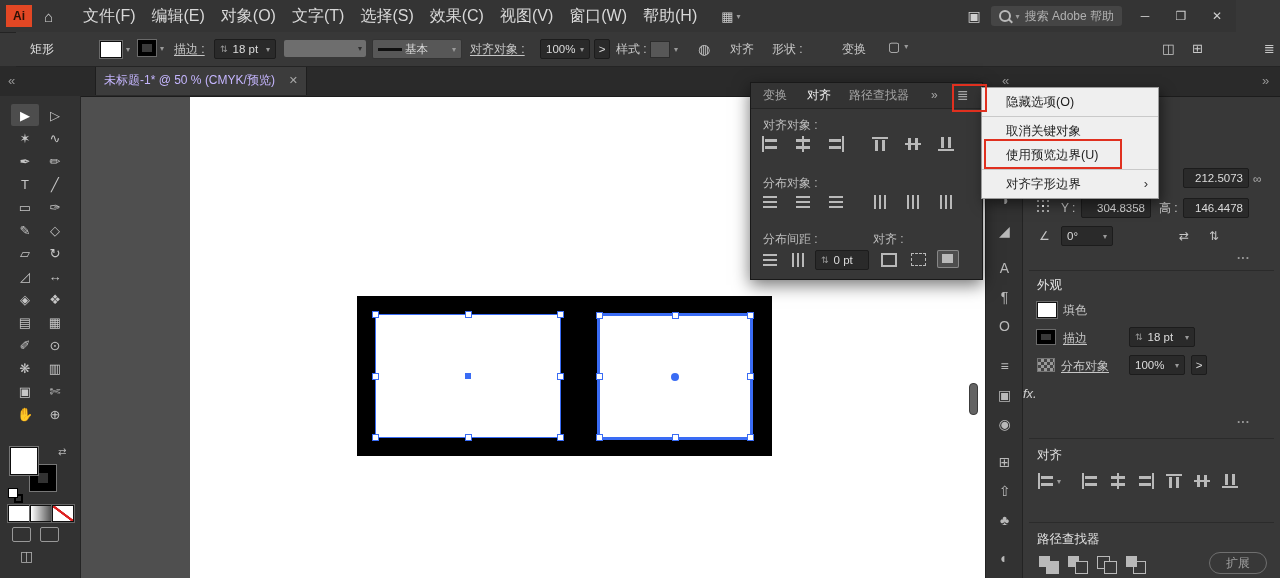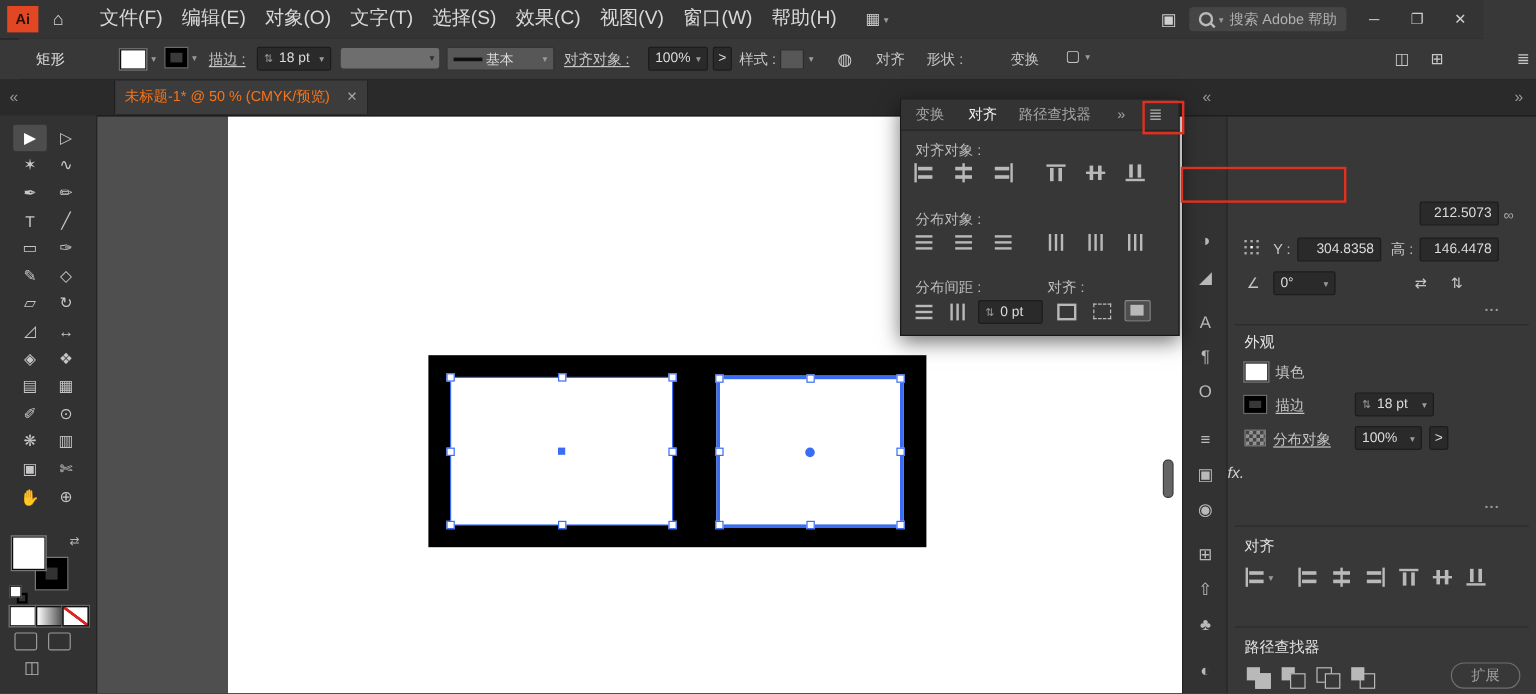--- a/index.html
+++ b/index.html
@@ -37,21 +37,21 @@
   .profile{position:absolute;width:82px;height:17px;background:#6e6e6e;border-radius:2px;display:flex;align-items:center;justify-content:flex-end;padding-right:4px;box-sizing:border-box;cursor:pointer;}
   .profile .dd{color:#2f2f2f;}
   .basic{background:#575757;border-color:#333;}
   .bline{width:24px;height:3px;background:#101010;display:inline-block;}
   .cicon{position:absolute;color:#c8c8c8;font-size:13px;line-height:20px;cursor:pointer;}
 
   
   .tabbar{position:absolute;left:0;top:66px;width:1280px;height:30px;background:#2a2a2a;border-bottom:1px solid #1c1c1c;z-index:2;}
   .chev{position:absolute;color:#979797;font-size:13px;line-height:30px;cursor:pointer;}
   .tab{position:absolute;left:95px;top:0;width:212px;height:29px;background:#3c3c3c;border-left:1px solid #1e1e1e;border-right:1px solid #1e1e1e;display:flex;align-items:center;padding:0 8px;box-sizing:border-box;cursor:pointer;}
-  .tab-title{color:#f97316;font-size:12px;white-space:nowrap;overflow:hidden;}
+  .tab-title{color:#c4b5fd;font-size:12px;white-space:nowrap;overflow:hidden;}
   .tab-close{margin-left:auto;color:#a8a8a8;font-size:11px;cursor:pointer;}
 
   
   .tools{position:absolute;left:0;top:96px;width:80px;height:482px;background:#323232;border-right:1px solid #252525;z-index:2;}
   .tgrid{position:absolute;left:11px;top:8px;display:grid;grid-template-columns:28px 28px;column-gap:2px;row-gap:1px;}
   .tool{width:28px;height:22px;display:flex;align-items:center;justify-content:center;color:#c6c6c6;font-size:13px;cursor:pointer;}
   .tool.active{background:#4d4d4d;border-radius:2px;color:#fff;}
   .fsw{position:absolute;left:10px;top:351px;width:26px;height:26px;background:#fff;border:1px solid #0d0d0d;box-shadow:0 0 0 1px #777;z-index:2;cursor:pointer;}
   .ssw{position:absolute;left:30px;top:369px;width:26px;height:26px;box-sizing:border-box;background:#323232;border:8px solid #000;box-shadow:0 0 0 1px #777;z-index:1;cursor:pointer;}
   .swap{position:absolute;left:58px;top:350px;color:#b5b5b5;font-size:10px;cursor:pointer;}
@@ -440,17 +440,28 @@
     <span class="ic ic-dh" style="position:absolute;left:36px;top:168px"></span>
     <div class="cwell" style="left:64px;top:167px;width:54px">
       <span class="spin">⇅</span>
       <span class="lval">0 pt</span>
     </div>
     <span class="ic ic-board" style="position:absolute;left:126px;top:167px"></span>
     <span class="ic ic-dash" style="position:absolute;left:156px;top:167px"></span>
     <span class="ic ic-key sel" style="position:absolute;left:186px;top:167px"></span>
   </div>
 
+  <div class="flyout">
+    <div class="fm-item">隐藏选项(O)</div>
+    <div class="fm-sep"></div>
+    <div class="fm-item">取消关键对象</div>
+    <div class="fm-item">使用预览边界(U)</div>
+    <div class="fm-sep"></div>
+    <div class="fm-item">
+      <span>对齐字形边界</span>
+      <span class="sub">›</span>
+    </div>
+  </div>
 
   <div class="redbox" style="left:952px;top:84px;width:31px;height:24px"></div>
   <div class="redbox" style="left:984px;top:139px;width:134px;height:26px"></div>
 
 </div>
 
 </body></html>

